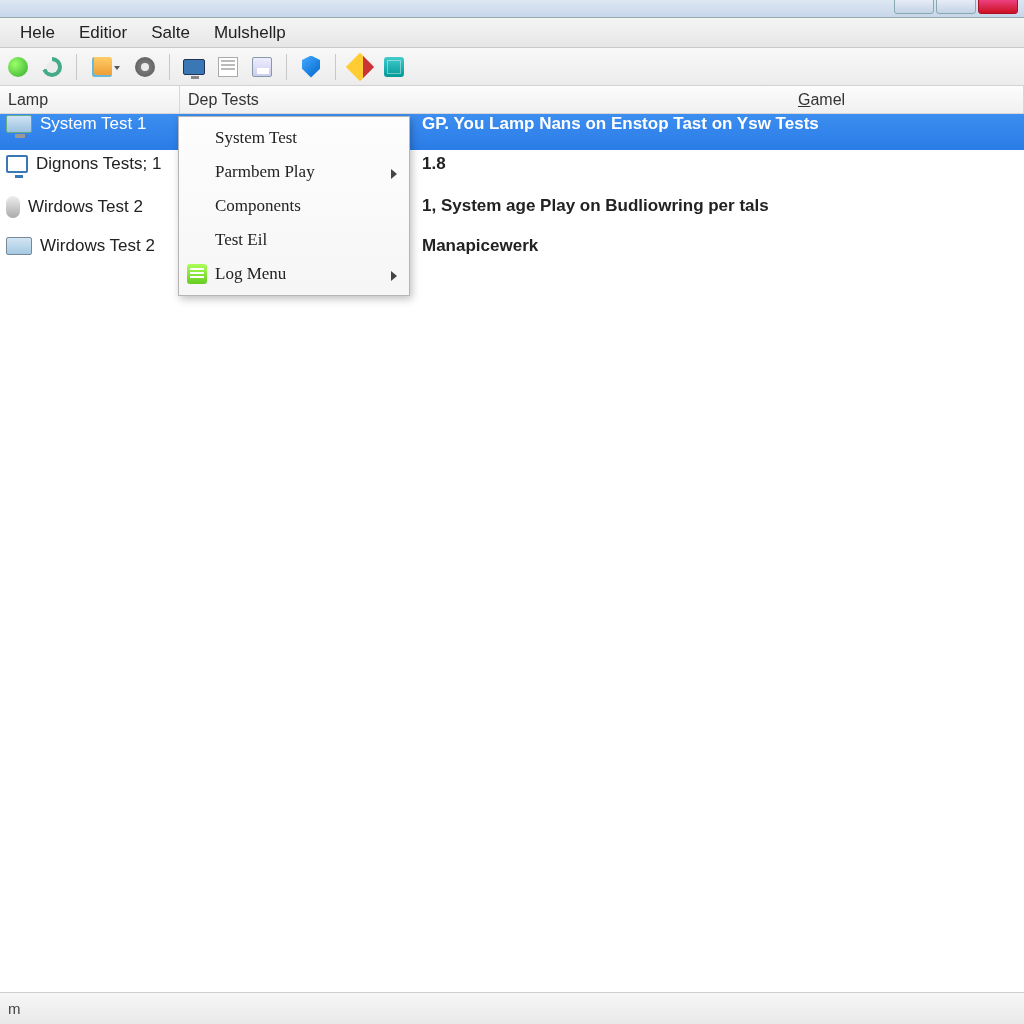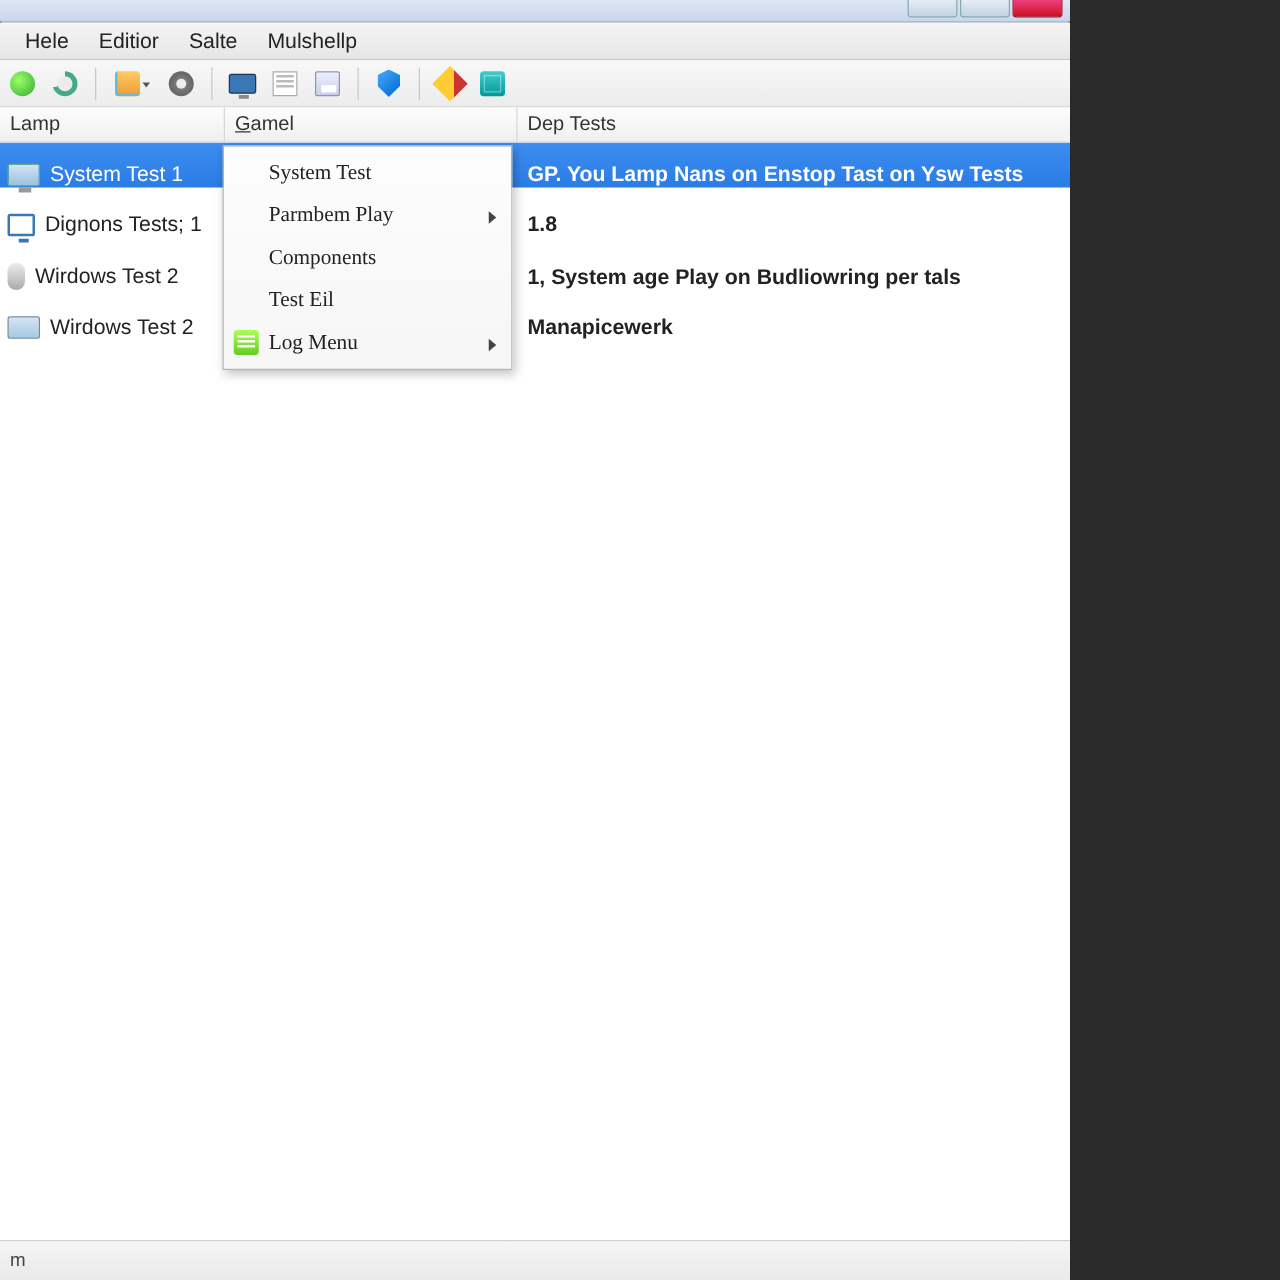--- a/index.html
+++ b/index.html
@@ -1,19 +1,19 @@
 <!DOCTYPE html>
 <html><head>
 <meta charset="utf-8">
 <style>
   * { box-sizing: border-box; margin: 0; padding: 0; }
   html, body { width: 1024px; height: 1024px; overflow: hidden; font-family: "Segoe UI", Tahoma, sans-serif; font-size: 16px; background: #2a2a2a; }
   
   .window {
-    position: absolute; top: 0; left: 0; width: 856px; height: 1024px;
+    position: absolute; top: 0; left: 0; width: 1024px; height: 1024px;
     background: #fff;
     display: flex; flex-direction: column; border-radius: 25px;
   }
   
   
   .titlebar {
     height: 18px;
     background: linear-gradient(to bottom, #dde7f3, #c7d6ea);
     border-bottom: 1px solid #9aa;
     display: flex; align-items: center;
@@ -103,21 +103,21 @@
   .ch3 { flex: 1; border-right: none !important; }
   .ch u { text-decoration: underline; }
   
   
   .listarea {
     flex: 1; background: #fff; position: relative; overflow: hidden;
     font-size: 17px; color: #222;
   }
   .row {
     position:absolute; left:0; right:0; height: 36px;
-    display:flex; align-items:flex-end;
+    display:flex; align-items:flex-start;
   }
   .row.sel { background: linear-gradient(#3d8ef0,#2a7ce6); color:#fff; }
   .cell1 { width:180px; display:flex; align-items:center; gap:8px; padding-left:6px;}
   .cell2 { width:234px; padding-left:10px;}
   .cell3 { flex:1; padding-left:8px;font-weight:bold;}
   
   
   .ctxmenu {
     position: absolute;
     background: linear-gradient(#fdfdfd,#f6f6f6);
@@ -200,24 +200,24 @@
     <div class="tbtn">
         <span class="ic ic-pencil"></span>
       </div>
     <div class="tbtn">
         <span class="ic ic-teal"></span>
       </div>
   </div>
 
   <div class="colheaders">
     <div class="ch ch1">Lamp</div>
+    <div class="ch ch3">Dep Tests</div>
     <div class="ch ch2">
       <span><u>G</u><span>amel</span></span>
     </div>
-    <div class="ch ch3">Dep Tests</div>
   </div>
 
   <div class="listarea">
 
     <div class="row sel" style="top:0px">
       <div class="cell1">
         <span class="ic ic-desk"></span>
         <span>System Test  1</span>
       </div>
       <div class="cell2"></div>

